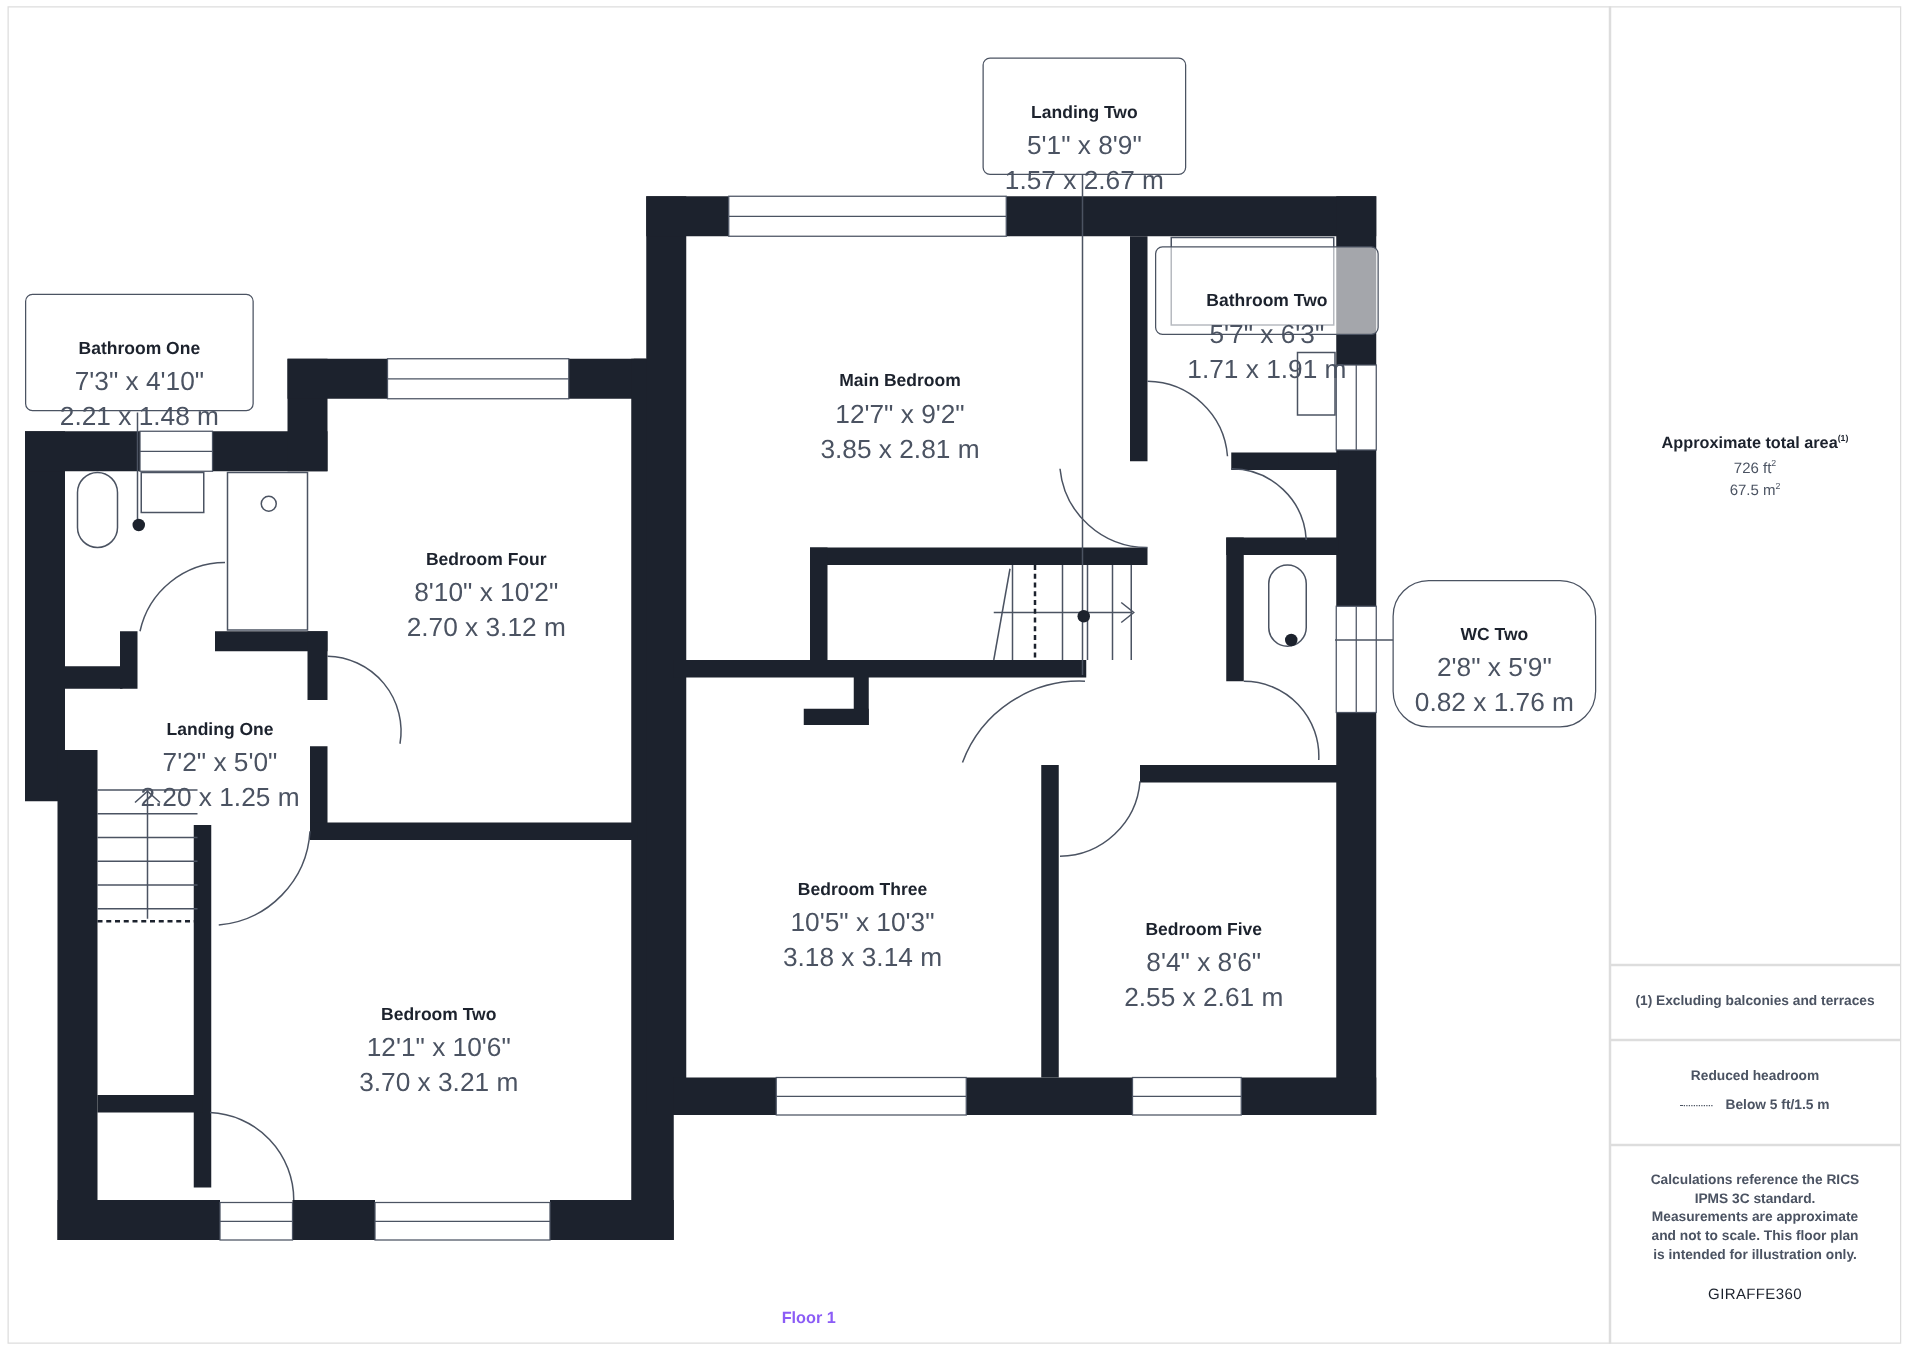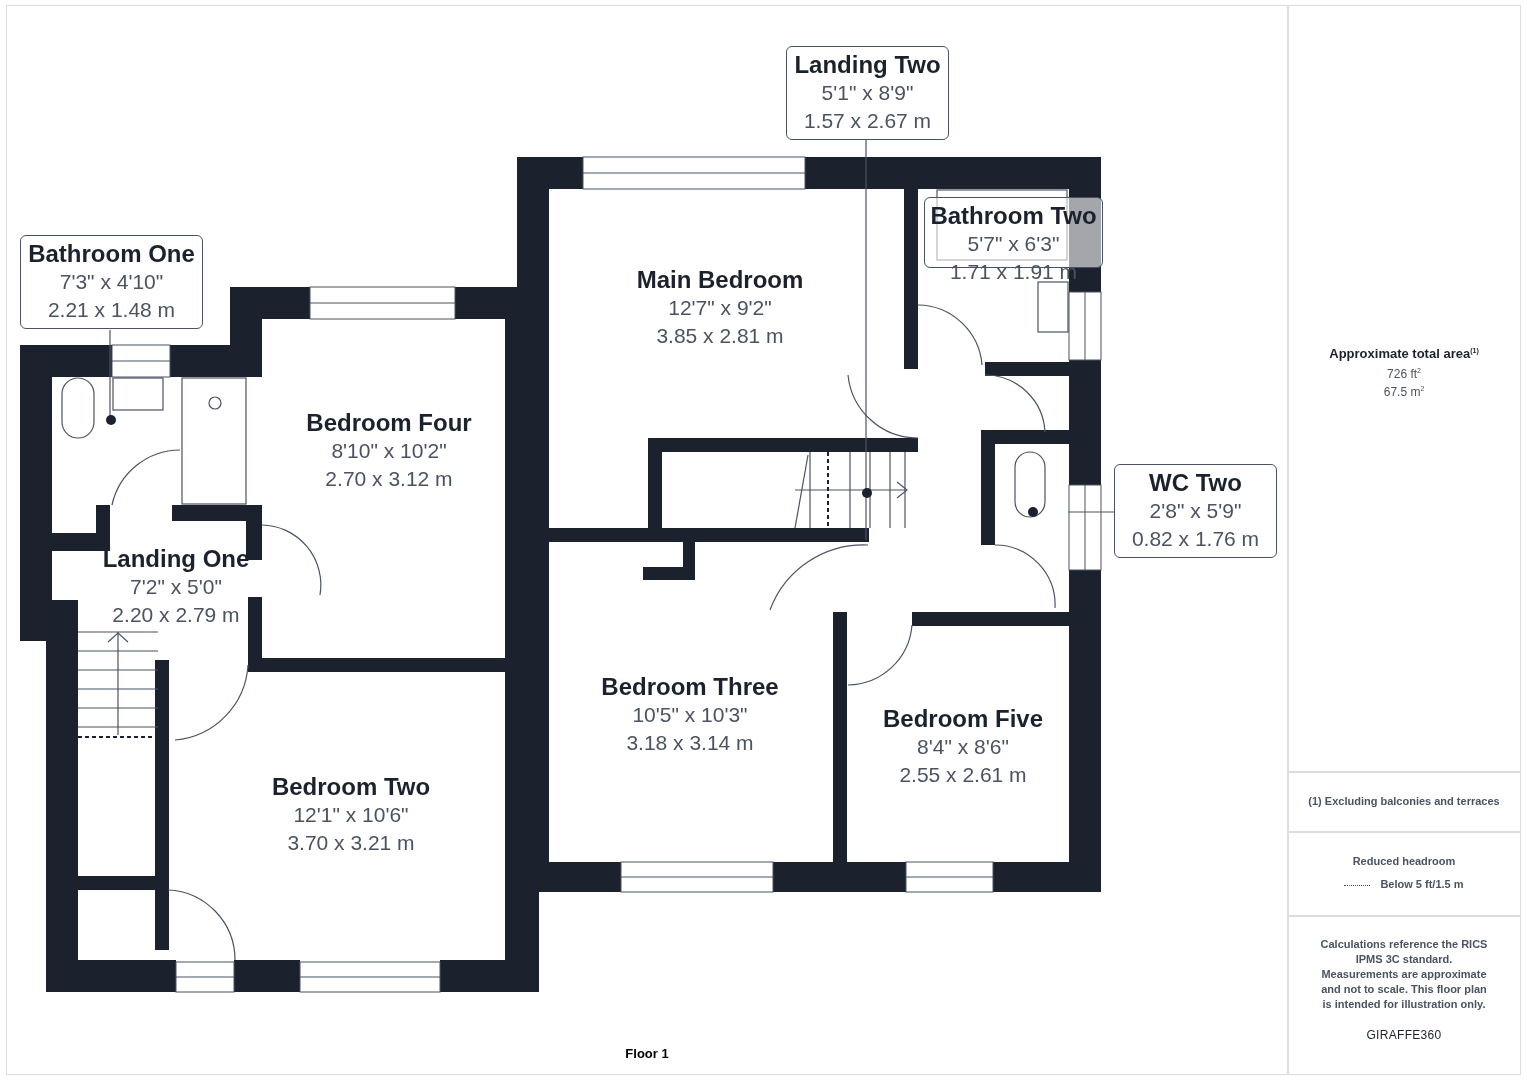--- a/index.html
+++ b/index.html
@@ -2,33 +2,33 @@
 <html><head>
 <meta charset="utf-8">
 <style>
   html, body { margin: 0; padding: 0; background: #ffffff; }
   body { width: 1527px; height: 1080px; position: relative; overflow: hidden; font-family: "Liberation Sans", sans-serif; color: #1c222d; }
   .frame { position: absolute; left: 6px; top: 5px; width: 1515px; height: 1070px; border: 1.5px solid #dddddd; box-sizing: border-box; }
   .divider-v { position: absolute; left: 1287px; top: 5px; width: 1.5px; height: 1070px; background: #dddddd; }
   .plan { position: absolute; left: 0; top: 0; width: 1287px; height: 1080px; }
   .label-box { position: absolute; background: #ffffff; border: 1.3px solid #4b5362; border-radius: 6px; text-align: center; box-sizing: border-box; }
   .room { position: absolute; text-align: center; white-space: nowrap; transform: translateX(-50%); }
-  .room-name { font-weight: bold; font-size: 24px; color: #1c222d; line-height: 28px; }
+  .room-name { font-weight: bold; font-size: 14px; color: #1c222d; line-height: 28px; margin-top: 24px; }
   .room-dim { font-size: 21px; color: #4b5362; line-height: 28px; }
   .side { position: absolute; left: 1288px; width: 232px; text-align: center; }
   .side-title { font-weight: bold; font-size: 13px; color: #1c222d; }
   .side-title sup { font-size: 7px; }
   .side-val { font-size: 12px; color: #4b5362; margin-top: 6px; }
   .side-val sup { font-size: 7px; }
   .side-note { font-size: 11px; color: #4b5362; line-height: 15px; font-weight: bold; }
   .side-hr { position: absolute; left: 1288px; width: 232px; height: 1.5px; background: #dddddd; }
   .dotted { display: inline-block; width: 26px; border-top: 1.5px dotted #4b5362; vertical-align: middle; margin-right: 10px; }
   .brand { font-size: 12px; color: #1c222d; letter-spacing: 0.3px; }
   .brand b { font-weight: normal; }
-  .floor-label { position: absolute; left: 647px; top: 1046px; transform: translateX(-50%); font-weight: bold; font-size: 13px; color: #000000; }
+  .floor-label { position: absolute; left: 647px; top: 1046px; transform: translateX(-50%); font-weight: bold; font-size: 13px; color: #8b5cf6; }
 </style>
 </head>
 <body>
 
 <div class="frame"></div>
 <div class="divider-v"></div>
 
 <svg class="plan" viewBox="0 0 1287 1080" xmlns="http://www.w3.org/2000/svg">
   <g fill="#1c222d">
 
@@ -156,21 +156,21 @@
 <div class="label-box" style="left:20px; top:235px; width:183px; height:94px; padding-top:4px;">
   <div class="room-name">Bathroom One</div>
   <div class="room-dim">7'3" x 4'10"</div>
   <div class="room-dim">2.21 x 1.48 m</div>
 </div>
 <div class="label-box" style="left:924px; top:197px; width:179px; height:71px; padding-top:4px; background:rgba(255,255,255,0.6);">
   <div class="room-name">Bathroom Two</div>
   <div class="room-dim">5'7" x 6'3"</div>
   <div class="room-dim">1.71 x 1.91 m</div>
 </div>
-<div class="label-box" style="left:1114px; top:464px; width:163px; height:94px; padding-top:4px;">
+<div class="label-box" style="left:1114px; top:464px; width:163px; height:118px; padding-top:4px;border-radius:29px;">
   <div class="room-name">WC Two</div>
   <div class="room-dim">2'8" x 5'9"</div>
   <div class="room-dim">0.82 x 1.76 m</div>
 </div>
 
 <div class="room" style="left:720px; top:266px;">
   <div class="room-name">Main Bedroom</div>
   <div class="room-dim">12'7" x 9'2"</div>
   <div class="room-dim">3.85 x 2.81 m</div>
 </div>
@@ -190,21 +190,21 @@
   <div class="room-dim">2.70 x 3.12 m</div>
 </div>
 <div class="room" style="left:963px; top:705px;">
   <div class="room-name">Bedroom Five</div>
   <div class="room-dim">8'4" x 8'6"</div>
   <div class="room-dim">2.55 x 2.61 m</div>
 </div>
 <div class="room" style="left:176px; top:545px;">
   <div class="room-name">Landing One</div>
   <div class="room-dim">7'2" x 5'0"</div>
-  <div class="room-dim">2.20 x 2.79 m</div>
+  <div class="room-dim">2.20 x 1.25 m</div>
 </div>
 
 <div class="floor-label">Floor 1</div>
 
 <div class="side" style="top:346px;">
   <div class="side-title"><span>Approximate total area</span><sup>(1)</sup></div>
   <div class="side-val"><span>726 ft</span><sup>2</sup></div>
   <div class="side-val" style="margin-top:4px;"><span>67.5 m</span><sup>2</sup></div>
 </div>
 

